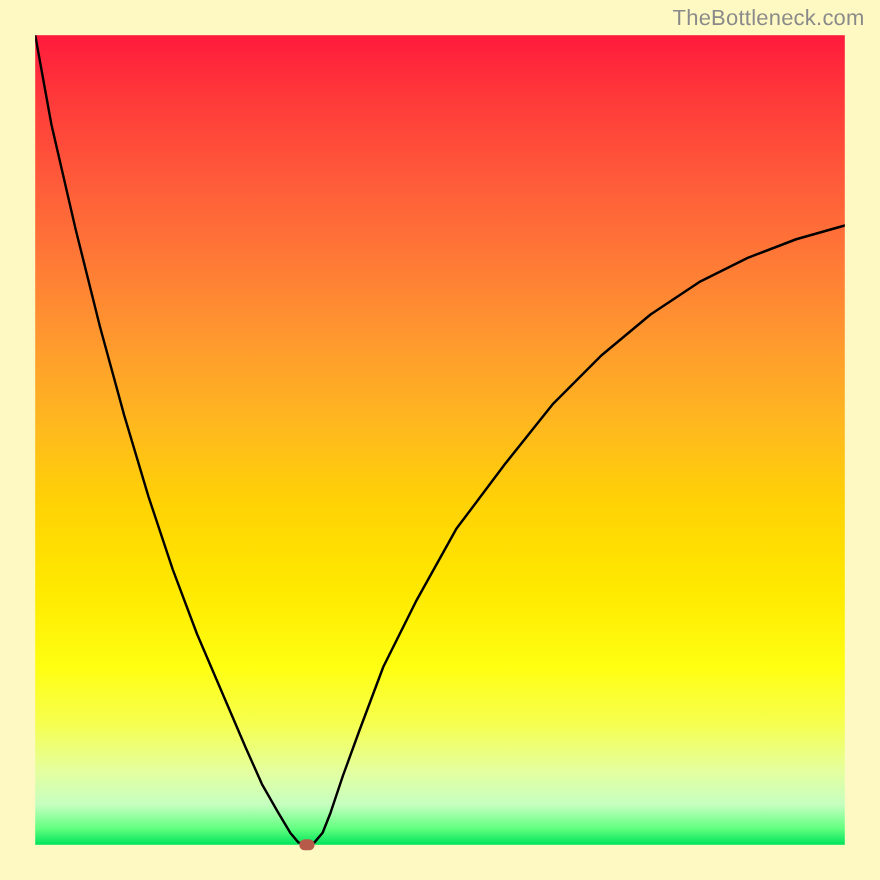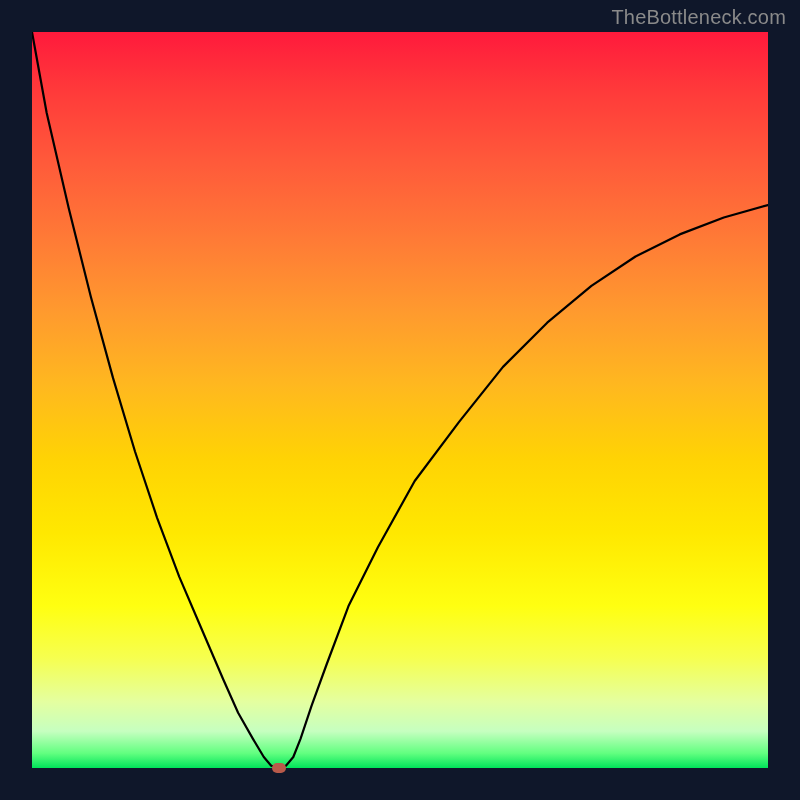--- a/index.html
+++ b/index.html
@@ -10,21 +10,21 @@
     background: #000;
     font-family: Arial, Helvetica, sans-serif;
     overflow: hidden;
   }
   .frame {
     position: absolute;
     top: 0;
     left: 0;
     width: 800px;
     height: 800px;
-    background: #0f172a;
+    background: #fef9c3;
   }
   .plot {
     position: absolute;
     top: 32px;
     left: 32px;
     width: 736px;
     height: 736px;
     
     background: linear-gradient(
       to bottom,

